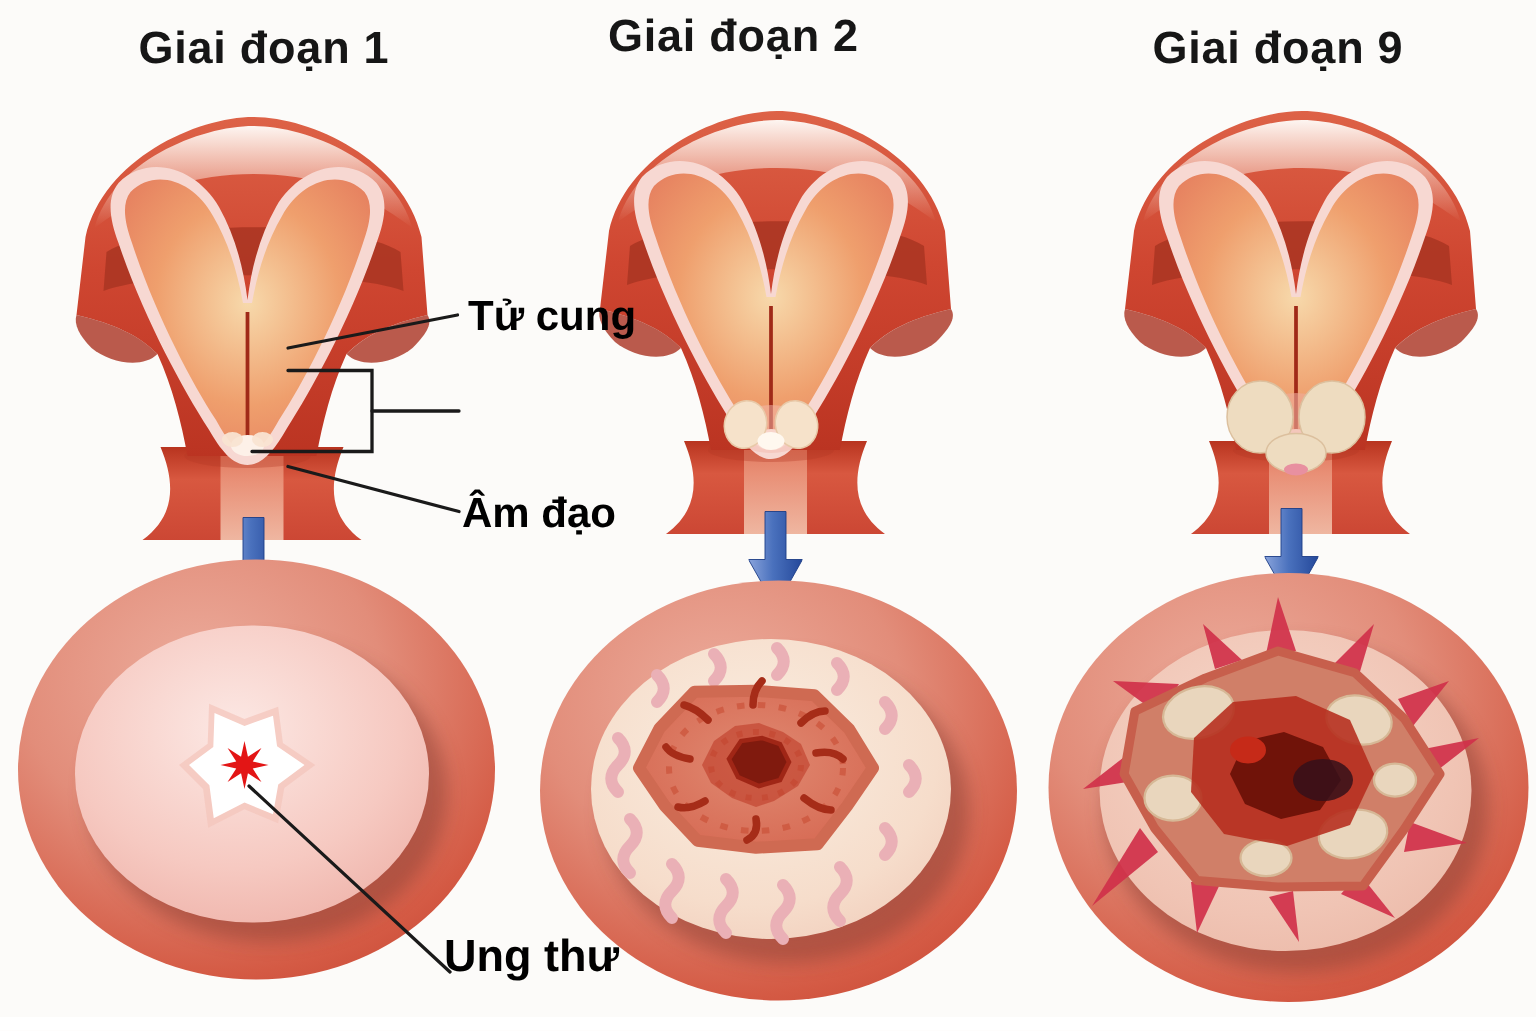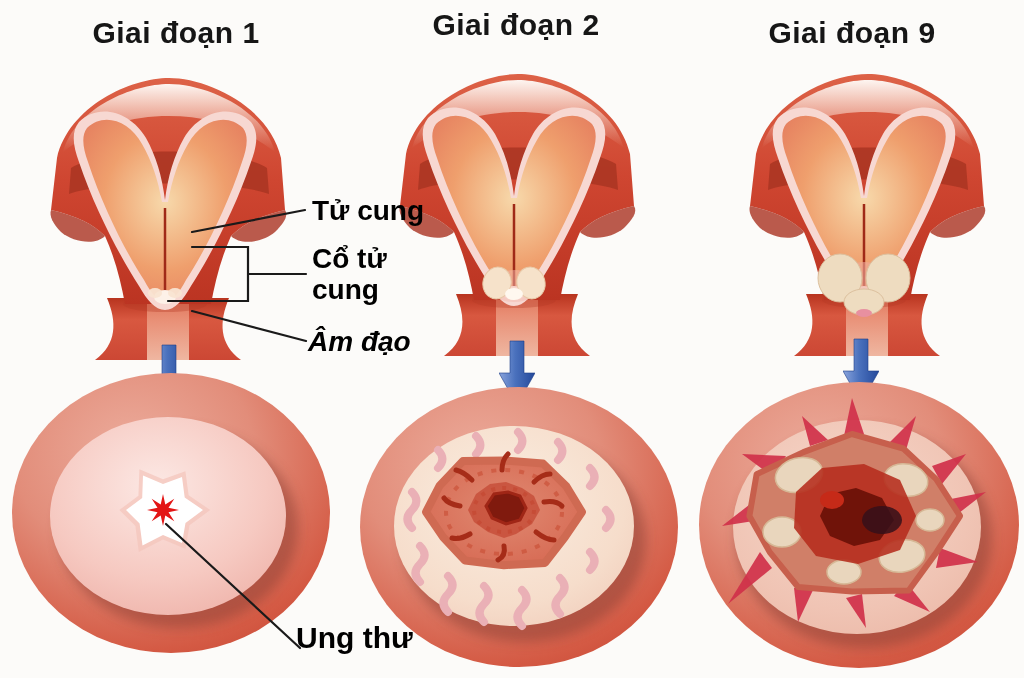--- a/index.html
+++ b/index.html
@@ -8,40 +8,40 @@
   .canvas{
     position:relative;width:1024px;height:678px;overflow:hidden;
     background:#fcfbf9;
     font-family:"Liberation Sans","DejaVu Sans",sans-serif;
   }
   .stage-title{
     position:absolute;margin:0;text-align:center;width:240px;
     font-size:30px;font-weight:700;color:#161616;letter-spacing:0.5px;
   }
   #title-1{left:56px;top:16px;}
-  #title-2{left:396px;top:8px;}
+  #title-2{left:369px;top:8px;}
   #title-3{left:732px;top:16px;}
   .uterus{position:absolute;width:250px;height:300px;}
   #uterus-1{left:43px;top:60px;}
   #uterus-2{left:392px;top:56px;}
   #uterus-3{left:742px;top:56px;}
   .arrow{position:absolute;width:36px;height:66px;}
   #arrow-1{left:151px;top:344px;}
   #arrow-2{left:499px;top:340px;}
   #arrow-3{left:843px;top:338px;}
   .circle{position:absolute;width:330px;height:290px;}
   #circle-1{left:6px;top:370px;}
   #circle-2{left:354px;top:384px;}
   #circle-3{left:694px;top:380px;}
   .lbl{
     position:absolute;font-size:28px;font-weight:700;color:#000000;line-height:31px;
   }
   #lbl-uterus{left:312px;top:195px;}
   #lbl-cervix{left:312px;top:243px;width:110px;}
-  #lbl-vagina{left:308px;top:326px;font-style:italic;}
+  #lbl-vagina{left:308px;top:326px;}
   #lbl-cancer{left:264px;top:622px;font-size:30px;margin-left:32px;}
   #pointer-lines{position:absolute;left:0;top:0;pointer-events:none;}
   .hidden-defs{position:absolute;width:0;height:0;}
 </style>
 </head>
 <body>
 
 <div class="canvas">
 
   <svg class="hidden-defs" aria-hidden="true">
@@ -267,17 +267,16 @@
     <g stroke="#1a1a1a" stroke-width="2.2" fill="none" stroke-linecap="round">
       <path d="M305,210 L192,232"></path>
       <path d="M192,247 L248,247 L248,301 L168,301"></path>
       <path d="M248,274 L306,274"></path>
       <path d="M192,311 L306,341"></path>
       <path d="M166,524 L300,648"></path>
     </g>
   </svg>
 
   <div class="lbl" id="lbl-uterus">Tử cung</div>
-  <div class="lbl" id="lbl-cervix">Cổ tử cung</div>
   <div class="lbl" id="lbl-vagina">Âm đạo</div>
   <div class="lbl" id="lbl-cancer">Ung thư</div>
 
 </div>
 
 </body></html>

